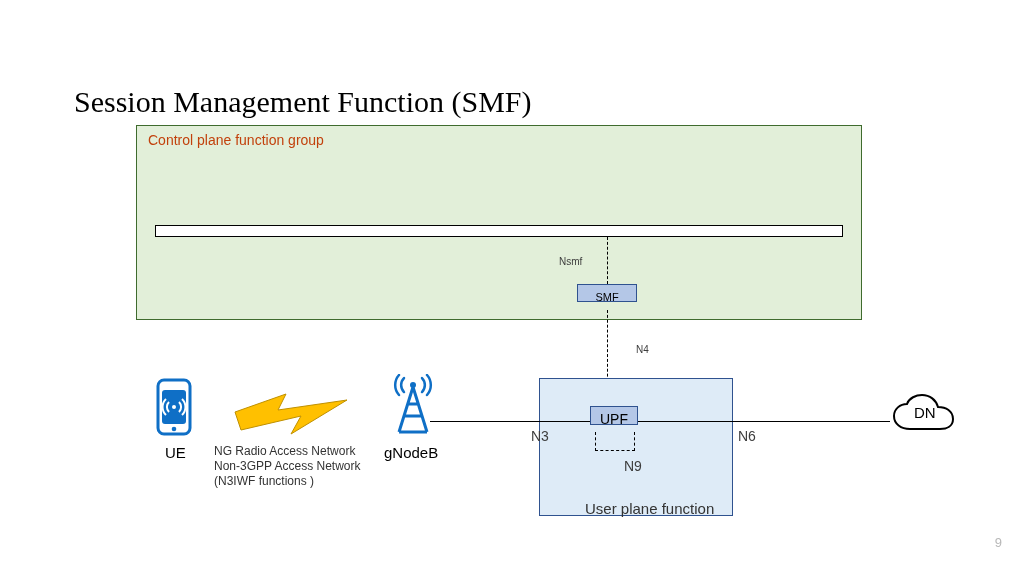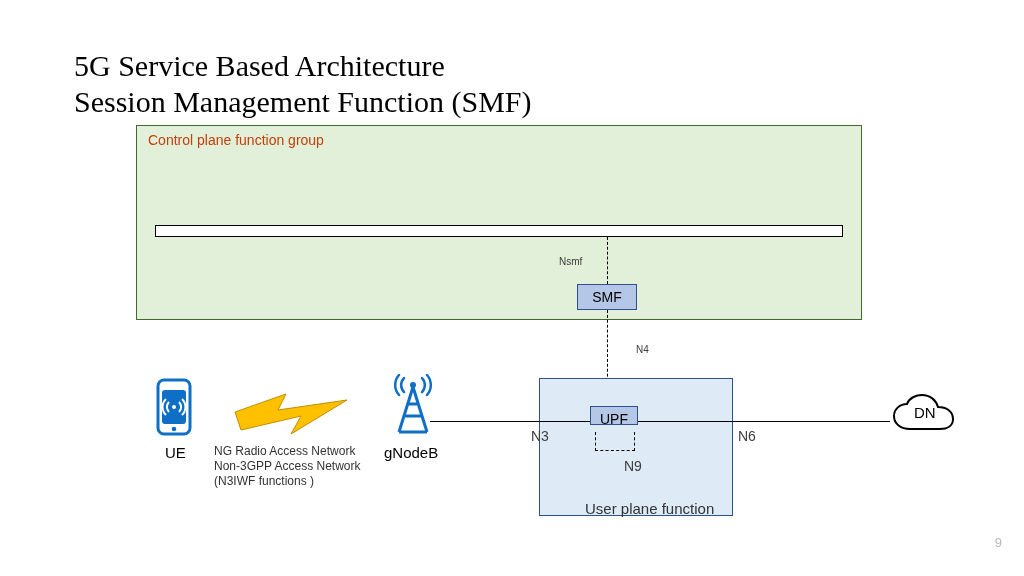--- a/index.html
+++ b/index.html
@@ -4,21 +4,21 @@
 <style>
   html,body{margin:0;padding:0;width:1024px;height:576px;background:#fff;font-family:"Segoe UI",Arial,sans-serif;color:#000;overflow:hidden}
   .stage{position:relative;width:1024px;height:576px}
   .title{position:absolute;left:74px;top:48px;font-family:"Times New Roman",serif;font-size:30px;line-height:1.2}
   
   .ctrl{position:absolute;left:136px;top:125px;width:726px;height:195px;background:#e2efd9;border:1px solid #3f6b2e;box-sizing:border-box}
   .ctrl-label{position:absolute;left:148px;top:132px;font-size:14px;color:#c2410c}
   
   .bus{position:absolute;left:155px;top:225px;width:688px;height:12px;background:#fff;border:1px solid #000;box-sizing:border-box}
   
-  .smf{position:absolute;left:577px;top:284px;width:60px;height:26px;background:#b4c7e7;border:1px solid #2f528f;box-sizing:border-box;text-align:center;font-size:14px;line-height:24px}
+  .smf{position:absolute;left:577px;top:284px;width:60px;height:18px;background:#b4c7e7;border:1px solid #2f528f;box-sizing:border-box;text-align:center;font-size:11px;line-height:24px}
   .lbl{position:absolute;font-size:10px;color:#3d3d3d}
   .nsmf{left:559px;top:256px}
   
   .dash-v{position:absolute;left:607px;border-left:1.5px dashed #000}
   .dash-v.a{top:237px;height:47px}
   .dash-v.b{top:310px;height:96px}
   .n4{left:636px;top:344px}
   
   .upf-box{position:absolute;left:539px;top:378px;width:194px;height:138px;background:#deebf7;border:1px solid #2f528f;box-sizing:border-box}
   .upf-label{position:absolute;left:585px;top:500px;font-size:15px;color:#333}
@@ -47,21 +47,21 @@
   .gnb-label{position:absolute;left:384px;top:444px;font-size:15px}
   
   .pgnum{position:absolute;right:22px;bottom:26px;font-size:13px;color:#b8b8b8}
 </style>
 </head>
 <body>
 
 <div class="stage">
 
   <div class="title">
-    <span>5G Service Based Architecture</span><br>
+    <br>
     <span>Session Management Function (SMF)</span>
   </div>
 
   <div class="ctrl"></div>
   <div class="ctrl-label">Control plane function group</div>
 
   <div class="bus"></div>
 
   <div class="dash-v a"></div>
   <div class="lbl nsmf">Nsmf</div>

